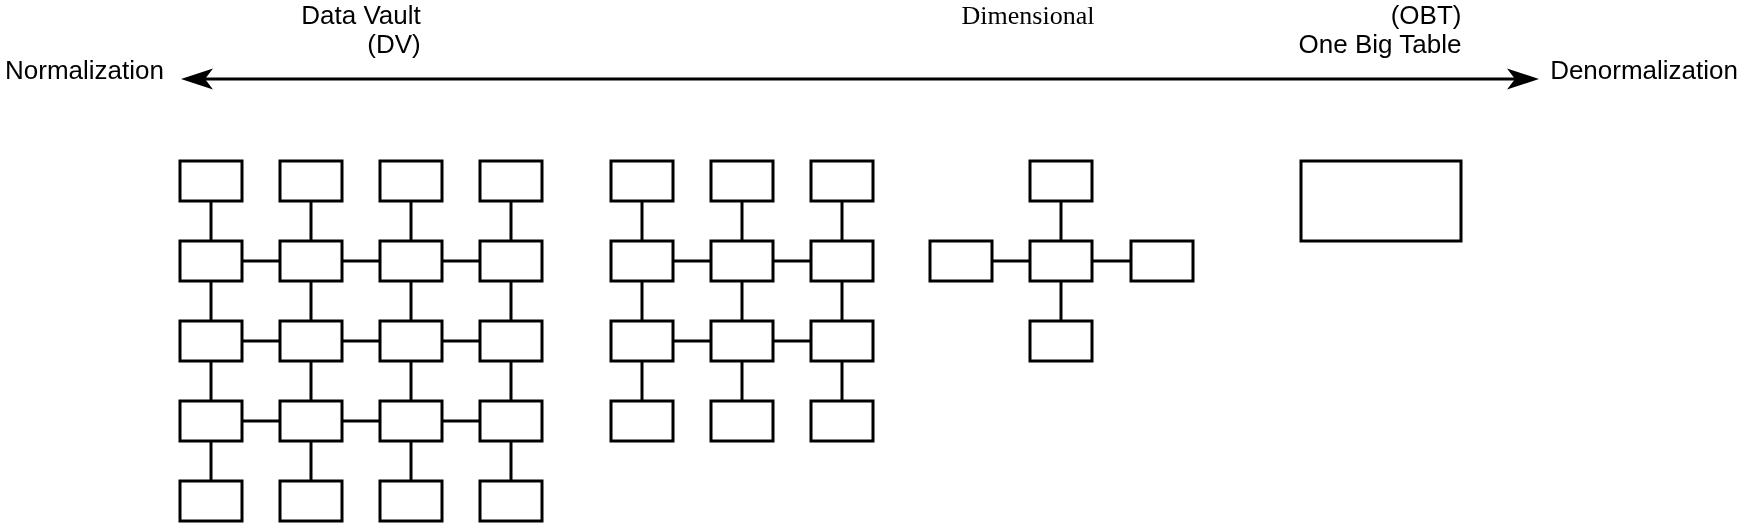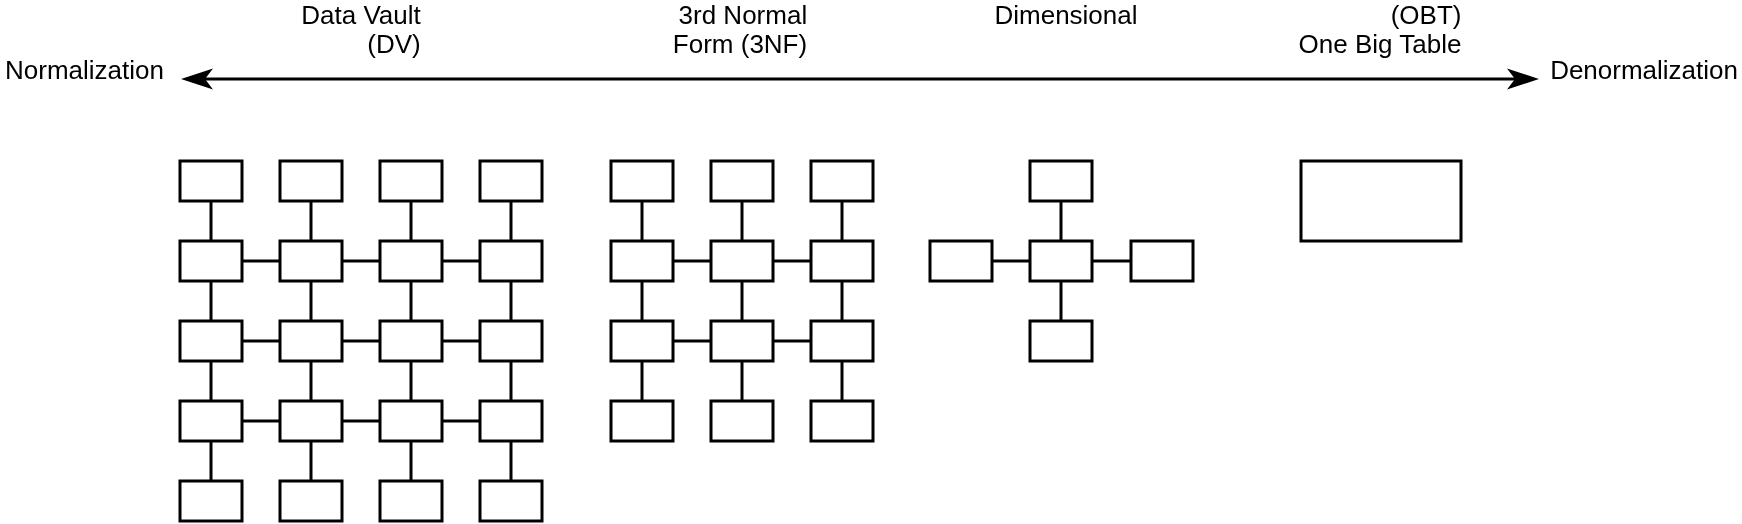--- a/index.html
+++ b/index.html
@@ -133,26 +133,22 @@
 
   <div class="axis-label right">Denormalization</div>
 
   <div class="axis-label left">Normalization</div>
 
   <div class="method-label" style="left: 361px;">
     <div>Data Vault</div>
     <div>(DV)</div>
   </div>
 
-  <div class="method-label" style="left: 740px;">
-    <div>3rd Normal</div>
-    <div>Form (3NF)</div>
-  </div>
 
-  <div class="method-label" style="left: 1066px;">
+  <div class="method-label" style="left: 1028px; font-family: Liberation Serif, serif;">
     <div>Dimensional</div>
   </div>
 
   <div class="method-label" style="left: 1380px;">
     <div>(OBT)</div>
     <div>One Big Table</div>
   </div>
 
 </div>
 

